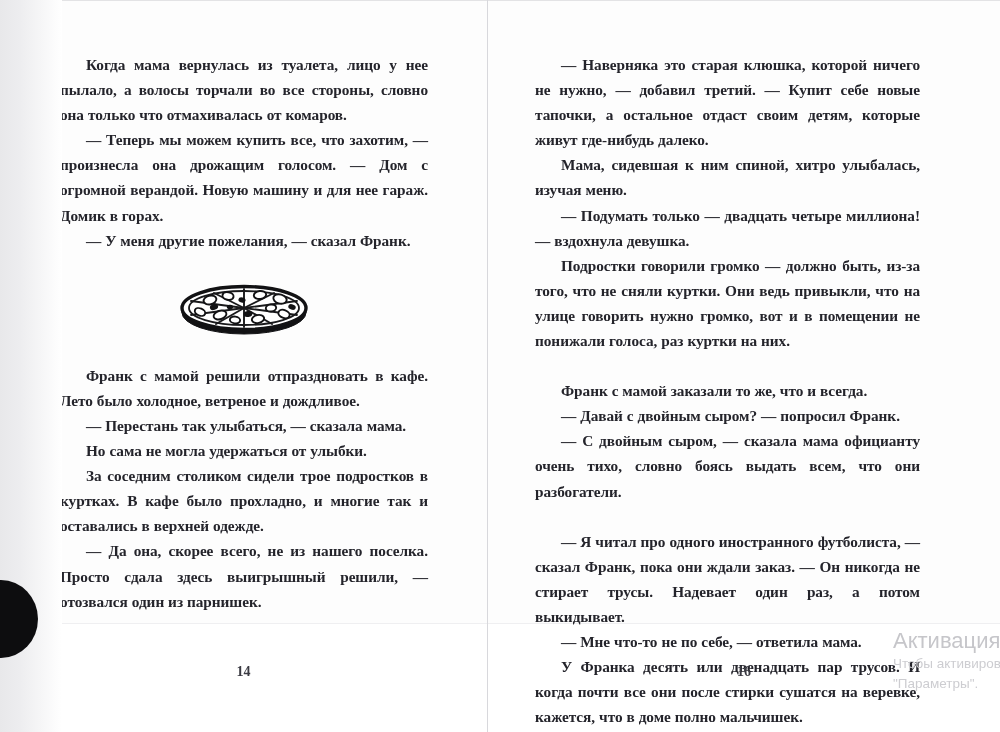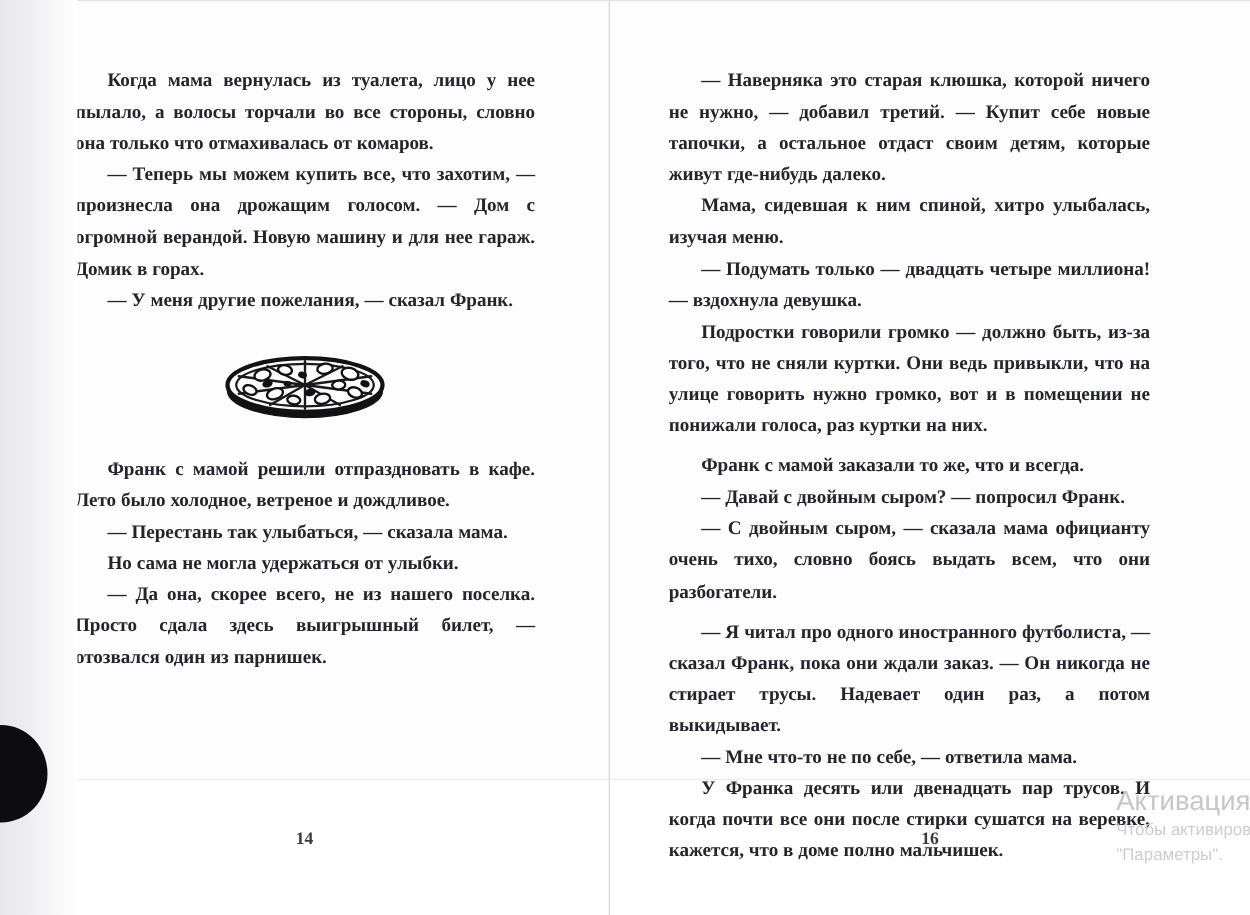--- a/index.html
+++ b/index.html
@@ -88,21 +88,21 @@
     line-height: 25.1px;
     color: #24242b;
     text-align: justify;
     text-indent: 26px;
     font-weight: 600;
     letter-spacing: -0.05px;
     word-spacing: 0.2px;
     -webkit-font-smoothing: antialiased;
   }
 
-  p.para.gap-before { margin-top: 7px; }
+  p.para.gap-before { margin-top: 25px; }
 
   
   .illustration {
     margin: 28px 0 26px 0;
     display: flex;
     justify-content: center;
   }
   .illustration svg { display: block; }
 
   
@@ -197,21 +197,22 @@
             <ellipse cx="76" cy="33" rx="4.4" ry="3" transform="rotate(-10 76 33)"></ellipse>
             <ellipse cx="120" cy="26" rx="3.8" ry="2.7" transform="rotate(18 120 26)"></ellipse>
             <ellipse cx="58" cy="26" rx="3.2" ry="2.3" transform="rotate(6 58 26)"></ellipse>
           </g>
         </svg>
       </div>
 
       <p class="para">Франк с мамой решили отпраздновать в кафе. Лето было холодное, ветреное и дождливое.</p>
       <p class="para">— Перестань так улыбаться, — сказала мама.</p>
       <p class="para">Но сама не могла удержаться от улыбки.</p>
-      <p class="para">— Да она, скорее всего, не из нашего поселка. Просто сдала здесь выигрышный билет, — отозвался один из парнишек.</p>
+      <p class="para">За соседним столиком сидели трое подростков в куртках. В кафе было прохладно, и многие так и оставались в верхней одежде.</p>
+      <p class="para">— Да она, скорее всего, не из нашего поселка. Просто сдала здесь выигрышный решили, — отозвался один из парнишек.</p>
 
     </div>
 
     <div class="folio">14</div>
   </div>
 
   <div class="spine-divider"></div>
 
   <div class="page page-right">
     <div class="text-column">

